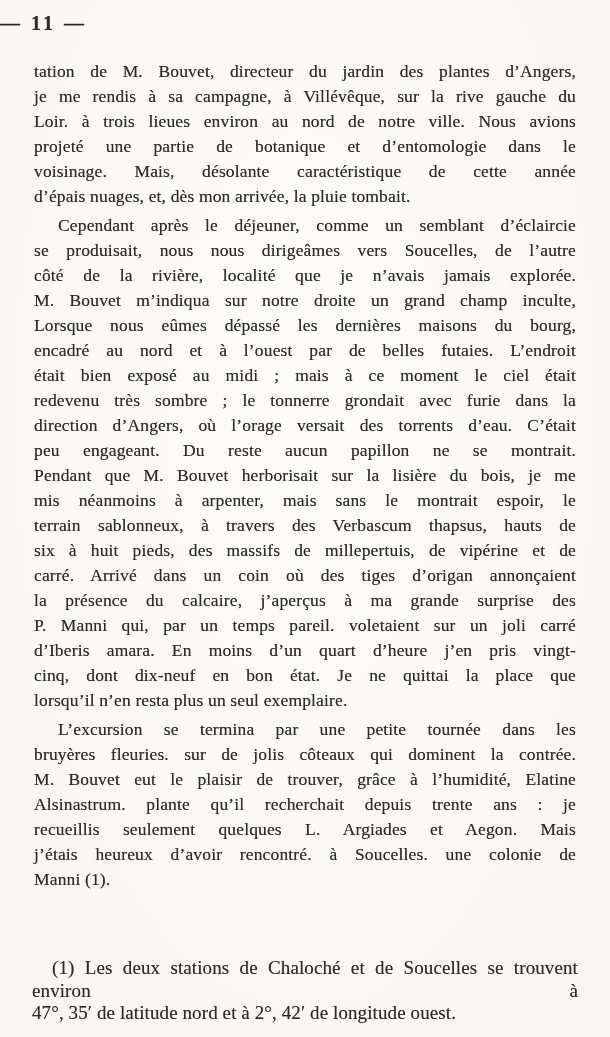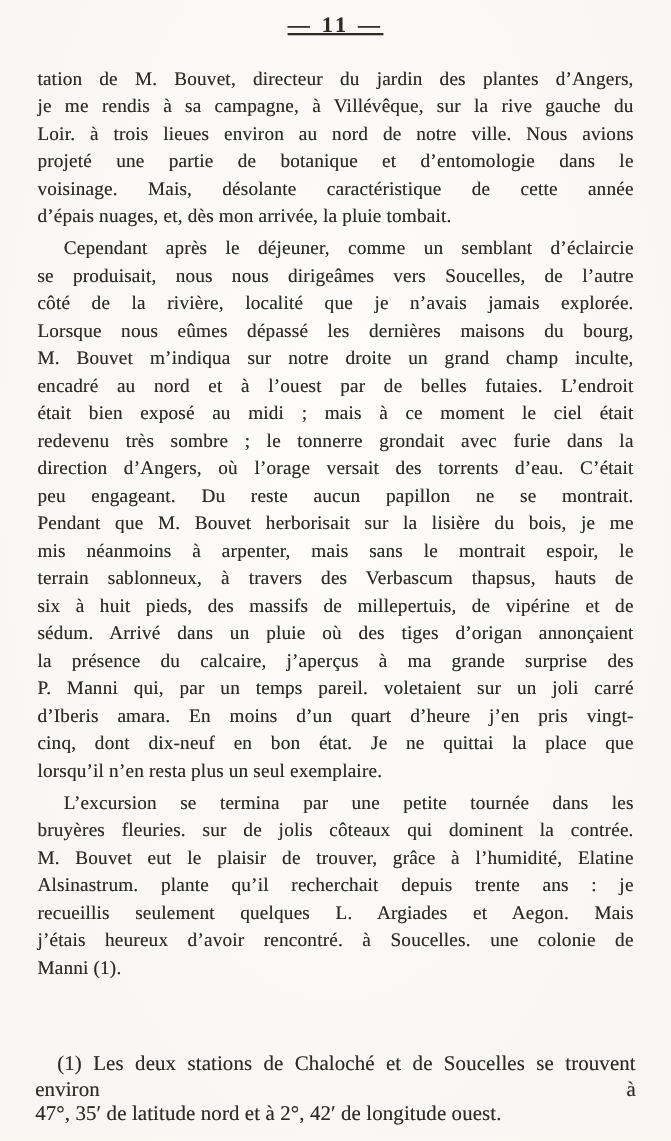--- a/index.html
+++ b/index.html
@@ -18,26 +18,24 @@
       radial-gradient(ellipse at 50% 40%, rgba(255,255,255,0.5), rgba(0,0,0,0.015) 90%),
       var(--paper, #fbfaf6);
     color: var(--ink, #2e2a24);
     font-family: "Liberation Serif", "DejaVu Serif", serif;
   }
   .pageno {
     position: absolute;
     top: 12px;
     left: 0;
     right: 0;
-    text-align: center;
     font-weight: bold;
     font-size: 20px;
     letter-spacing: 3px;
     text-shadow: 0 0 0.6px rgba(40,36,30,0.6);
-    text-decoration: underline;
   }
   .bodytext {
     position: absolute;
     top: 55px;
     left: 30px;
     width: 550px;
     font-size: 17.5px;
     text-shadow: 0 0 0.6px rgba(40,36,30,0.55);
     letter-spacing: 0.15px;
   }
@@ -79,32 +77,32 @@
         <div class="line"><span class="">je me rendis à sa campagne, à Villévêque, sur la rive gauche du</span></div>
         <div class="line"><span class="">Loir. à trois lieues environ au nord de notre ville. Nous avions</span></div>
         <div class="line"><span class="">projeté une partie de botanique et d’entomologie dans le</span></div>
         <div class="line"><span class="">voisinage. Mais, désolante caractéristique de cette année</span></div>
         <div class="line lastline"><span class="">d’épais nuages, et, dès mon arrivée, la pluie tombait.</span></div>
       </div>
       <div class="para indent">
         <div class="line"><span class="">Cependant après le déjeuner, comme un semblant d’éclaircie</span></div>
         <div class="line"><span class="">se produisait, nous nous dirigeâmes vers Soucelles, de l’autre</span></div>
         <div class="line"><span class="">côté de la rivière, localité que je n’avais jamais explorée.</span></div>
+        <div class="line"><span class="">M. Bouvet m’indiqua sur notre droite un grand champ inculte,</span></div>
         <div class="line"><span class="">Lorsque nous eûmes dépassé les dernières maisons du bourg,</span></div>
-        <div class="line"><span class="">M. Bouvet m’indiqua sur notre droite un grand champ inculte,</span></div>
         <div class="line"><span class="">encadré au nord et à l’ouest par de belles futaies. L’endroit</span></div>
         <div class="line"><span class="">était bien exposé au midi ; mais à ce moment le ciel était</span></div>
         <div class="line"><span class="">redevenu très sombre ; le tonnerre grondait avec furie dans la</span></div>
         <div class="line"><span class="">direction d’Angers, où l’orage versait des torrents d’eau. C’était</span></div>
         <div class="line"><span class="">peu engageant. Du reste aucun papillon ne se montrait.</span></div>
         <div class="line"><span class="">Pendant que M. Bouvet herborisait sur la lisière du bois, je me</span></div>
         <div class="line"><span class="">mis néanmoins à arpenter, mais sans le montrait espoir, le</span></div>
         <div class="line"><span class="">terrain sablonneux, à travers des </span><span class="it">Verbascum thapsus</span><span class="">, hauts de</span></div>
         <div class="line"><span class="">six à huit pieds, des massifs de millepertuis, de vipérine et de</span></div>
-        <div class="line"><span class="">sédum. Arrivé dans un pluie où des tiges d’origan annonçaient</span></div>
+        <div class="line"><span class="">carré. Arrivé dans un coin où des tiges d’origan annonçaient</span></div>
         <div class="line"><span class="">la présence du calcaire, j’aperçus à ma grande surprise des</span></div>
         <div class="line"><span class="it">P. Manni</span><span class=""> qui, par un temps pareil. voletaient sur un joli carré</span></div>
         <div class="line"><span class="">d’</span><span class="it">Iberis amara</span><span class="">. En moins d’un quart d’heure j’en pris vingt-</span></div>
         <div class="line"><span class="">cinq, dont dix-neuf en bon état. Je ne quittai la place que</span></div>
         <div class="line lastline"><span class="">lorsqu’il n’en resta plus un seul exemplaire.</span></div>
       </div>
       <div class="para indent">
         <div class="line"><span class="">L’excursion se termina par une petite tournée dans les</span></div>
         <div class="line"><span class="">bruyères fleuries. sur de jolis côteaux qui dominent la contrée.</span></div>
         <div class="line"><span class="">M. Bouvet eut le plaisir de trouver, grâce à l’humidité, </span><span class="it">Elatine</span></div>

